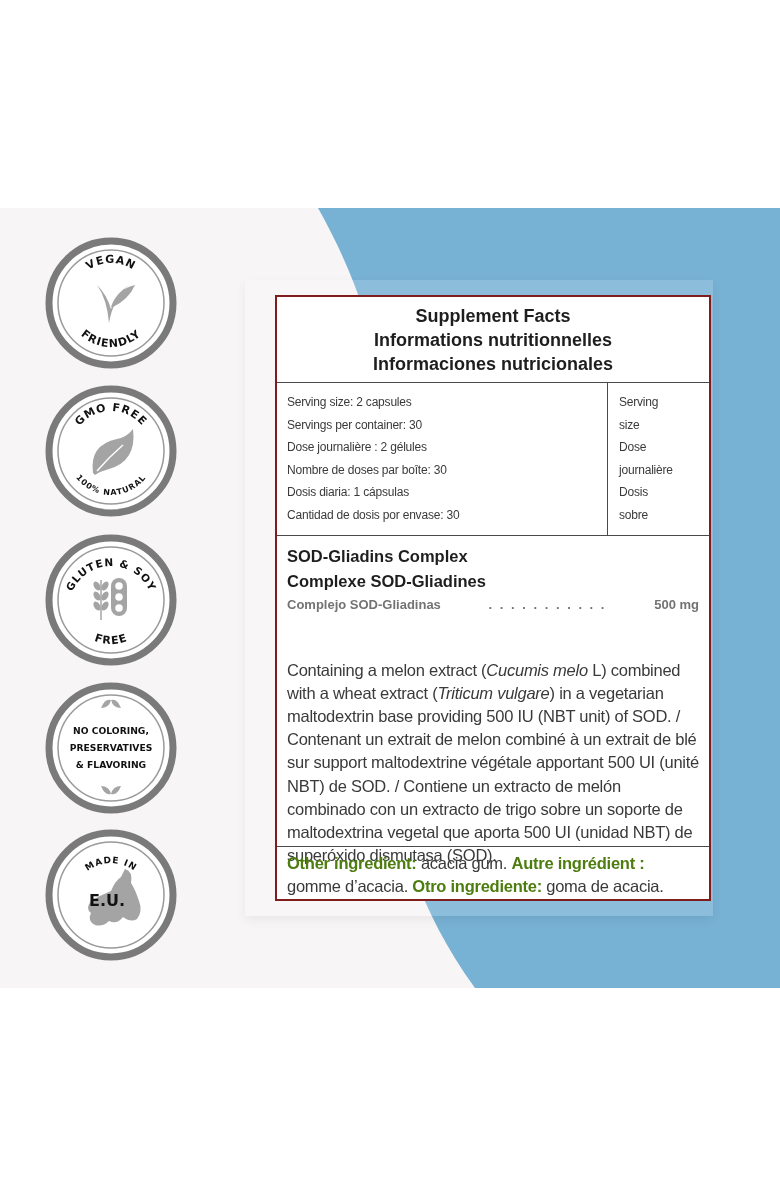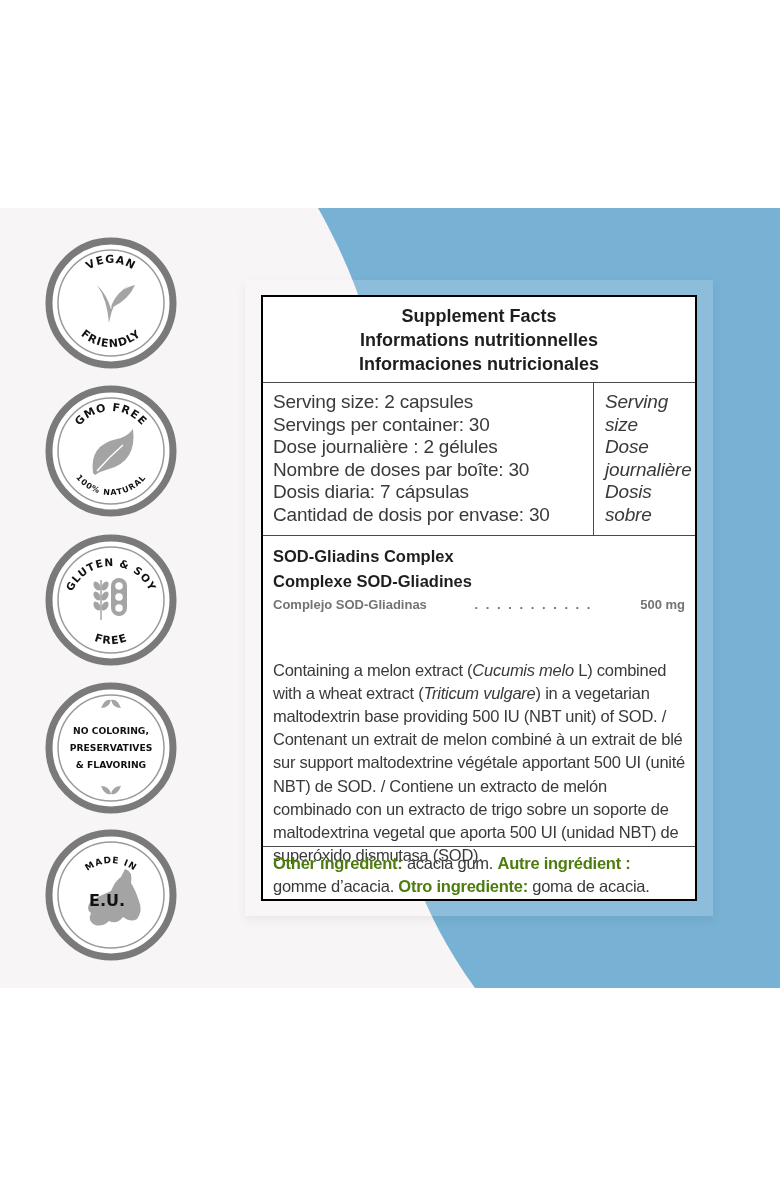--- a/index.html
+++ b/index.html
@@ -18,33 +18,33 @@
     position: absolute; left: 45px; width: 132px; height: 132px;
   }
   .badge svg { width: 132px; height: 132px; display: block; }
 
   .card {
     position: absolute; left: 245px; top: 72px; width: 468px; height: 636px;
     background: rgba(255,255,255,0.16);
     box-shadow: 0 4px 10px rgba(0,0,0,0.06);
   }
   .facts {
-    position: absolute; left: 16px; top: 15px; width: 436px; height: 606px;
-    background: #ffffff; border: 2px solid #000000; color: #222;
+    position: absolute; left: 30px; top: 15px; width: 436px; height: 606px;
+    background: #ffffff; border: 2px solid #7f1d1d; color: #222;
   }
   .facts-header {
     height: 86px; border-bottom: 1.5px solid #4a4a4a; text-align: center;
     padding-top: 7px;
   }
   .facts-header div { font-weight: bold; font-size: 18px; line-height: 24px; color: #1e1e1e; }
 
   .serving { display: flex; height: 153px; border-bottom: 1.5px solid #4a4a4a; }
   .serving-left { width: 331px; border-right: 1.5px solid #4a4a4a; padding: 8px 0 0 10px; }
-  .serving-right { flex: 1; padding: 8px 0 0 11px; font-style: italic; }
-  .line { font-size: 19px; line-height: 22.6px; color: #3a3a3a; white-space: nowrap; letter-spacing: -0.2px; }
+  .serving-right { flex: 1; padding: 8px 0 0 11px; }
+  .line { font-size: 12px; line-height: 22.6px; color: #3a3a3a; white-space: nowrap; letter-spacing: -0.2px; }
 
   .sod { height: 311px; border-bottom: 1.5px solid #4a4a4a; padding: 8px 10px 0 10px; }
   .sod-title { font-weight: bold; font-size: 16.5px; line-height: 24.5px; color: #1e1e1e; }
   .sod-row { display: flex; justify-content: space-between; font-weight: bold; font-size: 13px; line-height: 24.5px; color: #737373; }
   .sod-desc { font-size: 16.5px; line-height: 23.2px; color: #3a3a3a; letter-spacing: -0.25px; margin-top: 41px; }
   .sod-desc i { font-style: italic; }
 
   .other { padding: 5px 10px 0 10px; font-size: 16.5px; line-height: 22.5px; color: #3a3a3a; letter-spacing: -0.25px; }
   .other b { color: #4d7c0f; }
 </style>
@@ -146,21 +146,21 @@
         <div>Informations nutritionnelles</div>
         <div>Informaciones nutricionales</div>
       </div>
 
       <div class="serving">
         <div class="serving-left">
           <div class="line">Serving size: 2 capsules</div>
           <div class="line">Servings per container: 30</div>
           <div class="line">Dose journalière : 2 gélules</div>
           <div class="line">Nombre de doses par boîte: 30</div>
-          <div class="line">Dosis diaria: 7 cápsulas</div>
+          <div class="line">Dosis diaria: 1 cápsulas</div>
           <div class="line">Cantidad de dosis por envase: 30</div>
         </div>
         <div class="serving-right">
           <div class="line">Serving</div>
           <div class="line">size</div>
           <div class="line">Dose</div>
           <div class="line">journalière</div>
           <div class="line">Dosis</div>
           <div class="line">sobre</div>
         </div>

